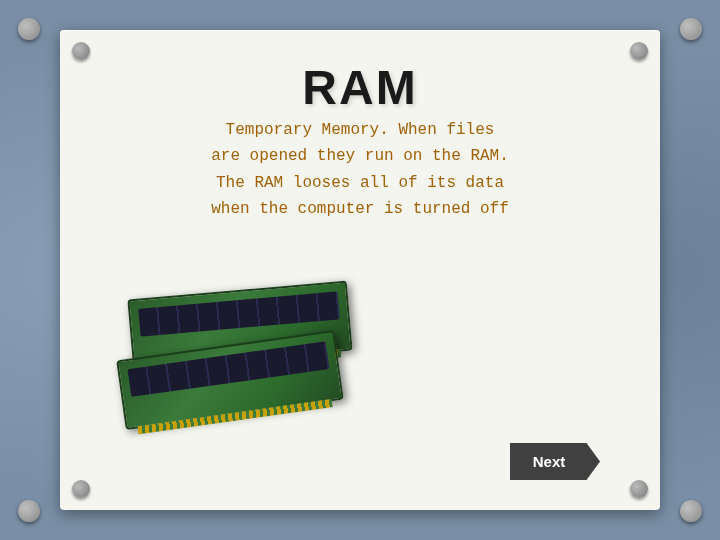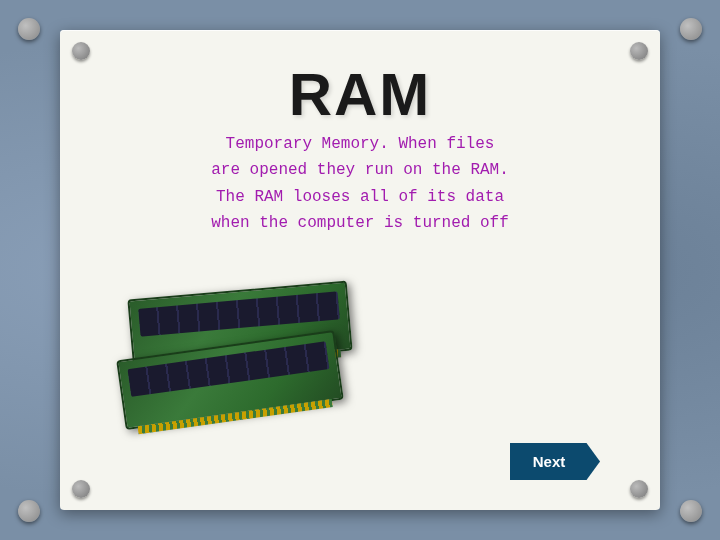--- a/index.html
+++ b/index.html
@@ -58,40 +58,40 @@
       background: radial-gradient(circle at 35% 35%, #bbb, #777);
       box-shadow: 0 2px 3px rgba(0,0,0,0.4);
     }
     .card-tack-tl { top: 12px; left: 12px; }
     .card-tack-tr { top: 12px; right: 12px; }
     .card-tack-bl { bottom: 12px; left: 12px; }
     .card-tack-br { bottom: 12px; right: 12px; }
 
     .main-title {
       font-family: Arial, Helvetica, sans-serif;
-      font-size: 60px;
+      font-size: 48px;
       font-weight: 900;
       color: #1a1a1a;
       letter-spacing: 2px;
       margin-bottom: 2px;
       text-shadow: 2px 2px 4px rgba(0,0,0,0.15);
     }
 
     .subtitle {
       font-family: Arial, Helvetica, sans-serif;
       font-size: 24px;
       font-weight: bold;
       color: #1a1a1a;
       margin-bottom: 18px;
     }
 
     .description {
       font-family: 'Courier New', Courier, monospace;
       font-size: 16px;
-      color: #a21caf;
+      color: #a16207;
       line-height: 1.65;
       text-align: center;
       width: 100%;
       max-width: 480px;
       margin-bottom: 26px;
     }
 
     .content-area {
       display: flex;
       flex-direction: column;
@@ -160,21 +160,21 @@
         #1a1a2e 0px, #1a1a2e 18px,
         #2a2a4e 18px, #2a2a4e 20px
       );
       border-radius: 2px;
     }
 
     .next-btn {
       position: absolute;
       bottom: 10px;
       right: 20px;
-      background: #0c4a6e;
+      background: #404040;
       color: white;
       font-family: Arial, sans-serif;
       font-size: 15px;
       font-weight: bold;
       padding: 10px 20px 10px 16px;
       border: none;
       cursor: pointer;
       clip-path: polygon(0% 0%, 85% 0%, 100% 50%, 85% 100%, 0% 100%);
       min-width: 90px;
       text-align: center;

